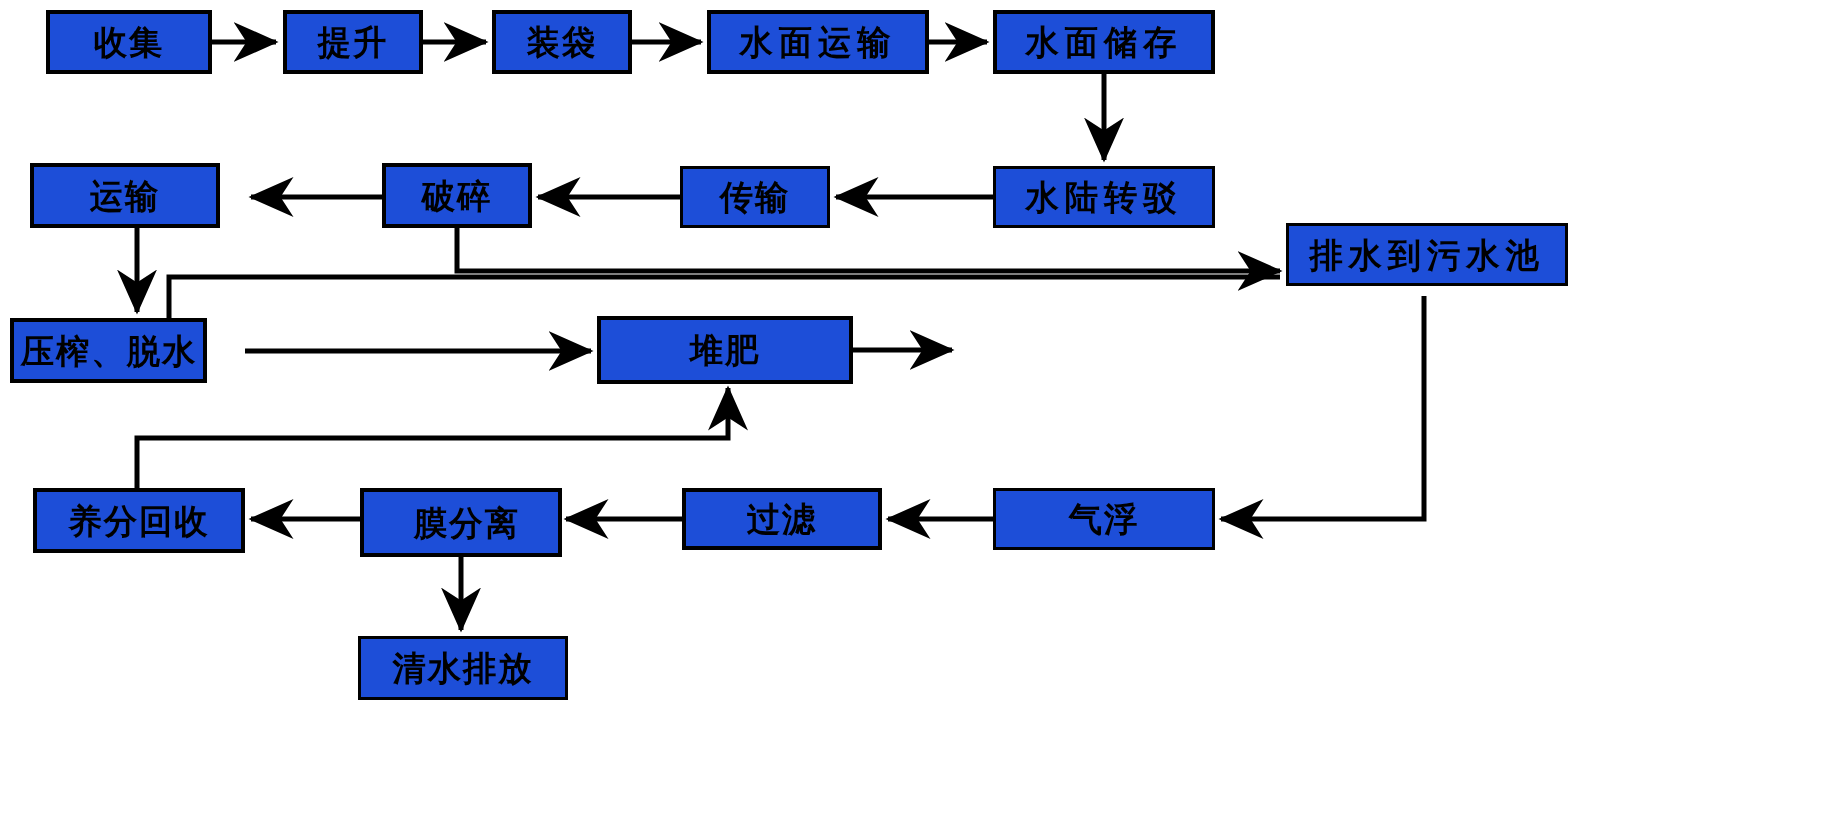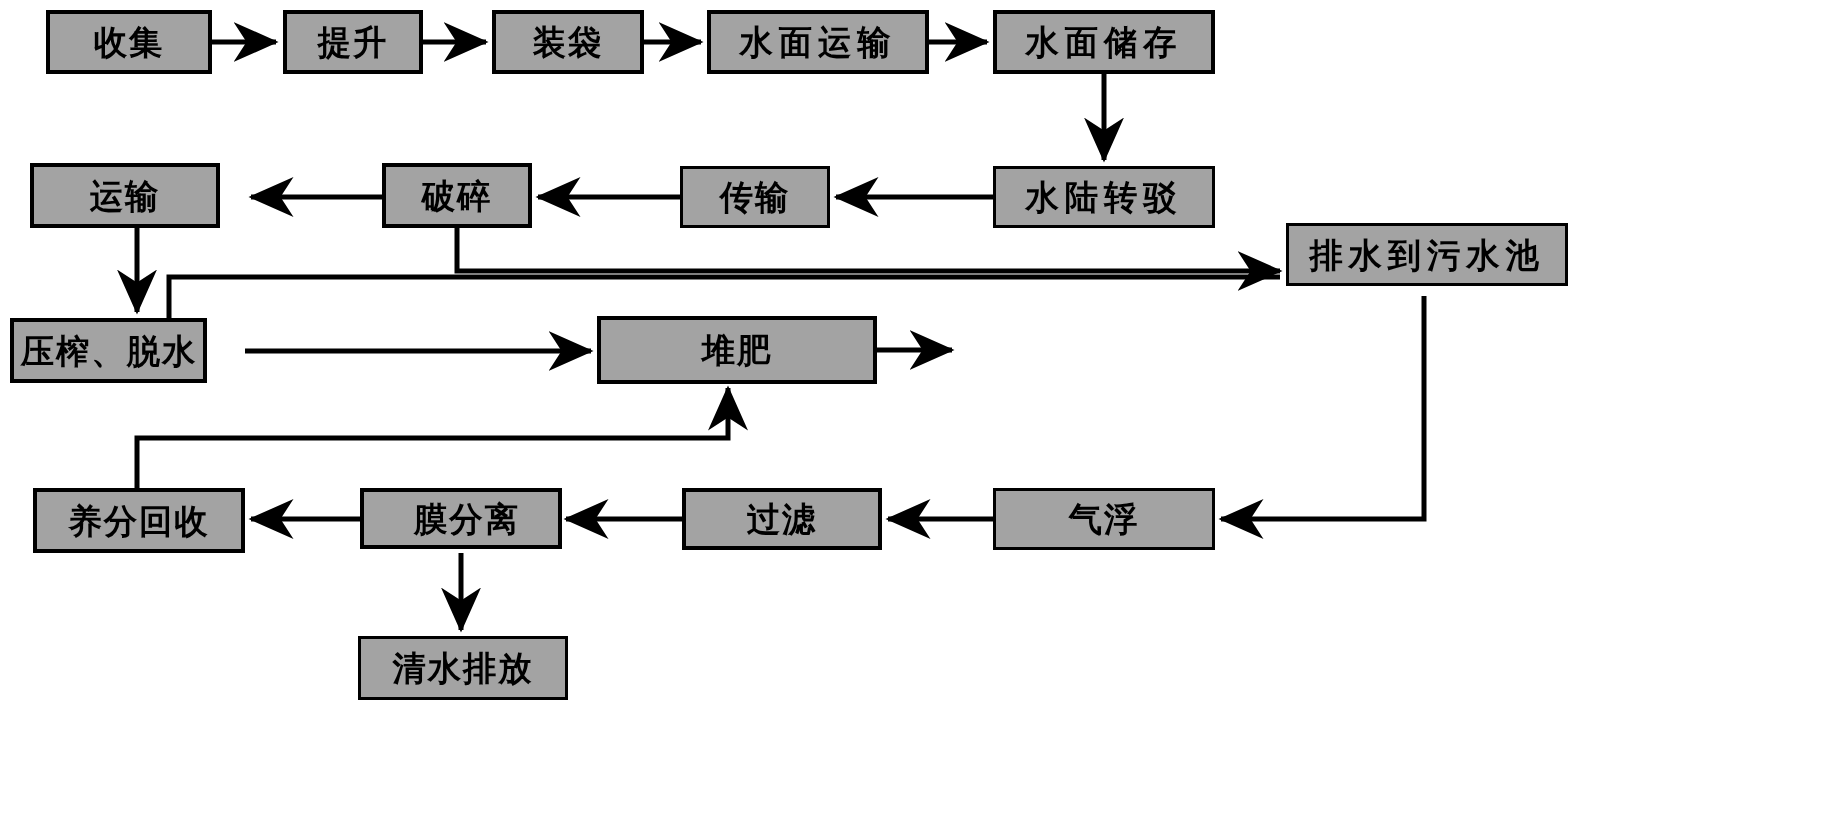--- a/index.html
+++ b/index.html
@@ -17,21 +17,21 @@
   #edges{
     position:absolute;
     left:0; top:0;
     width:1845px;
     height:833px;
     pointer-events:none;
   }
   .node{
     position:absolute;
     box-sizing:border-box;
-    background:#a3a3a3;
+    background:#1d4ed8;
     border:4px solid #000000;
     display:flex;
     align-items:center;
     justify-content:center;
     z-index:2;
   }
   .node .label{
     font-size:34px;
     line-height:1;
     color:#000000;
@@ -88,21 +88,21 @@
       <path d="M137,488 L137,438 L728,438 L728,388"></path>
     </g>
   </svg>
 
   <div class="node" style="left:46px;top:10px;width:166px;height:64px;">
     <span class="label">收集</span>
   </div>
   <div class="node" style="left:283px;top:10px;width:140px;height:64px;">
     <span class="label">提升</span>
   </div>
-  <div class="node" style="left:492px;top:10px;width:152px;height:64px;">
+  <div class="node" style="left:492px;top:10px;width:140px;height:64px;">
     <span class="label">装袋</span>
   </div>
   <div class="node wide" style="left:707px;top:10px;width:222px;height:64px;">
     <span class="label">水面运输</span>
   </div>
   <div class="node wide" style="left:993px;top:10px;width:222px;height:64px;">
     <span class="label">水面储存</span>
   </div>
 
   <div class="node" style="left:30px;top:163px;width:190px;height:65px;">
@@ -118,28 +118,28 @@
     <span class="label">水陆转驳</span>
   </div>
 
   <div class="node wide thin" style="left:1286px;top:223px;width:282px;height:63px;">
     <span class="label">排水到污水池</span>
   </div>
 
   <div class="node" style="left:10px;top:318px;width:197px;height:65px;">
     <span class="label">压榨、脱水</span>
   </div>
-  <div class="node" style="left:597px;top:316px;width:280px;height:68px;">
+  <div class="node" style="left:597px;top:316px;width:256px;height:68px;">
     <span class="label">堆肥</span>
   </div>
 
   <div class="node" style="left:33px;top:488px;width:212px;height:65px;">
     <span class="label">养分回收</span>
   </div>
-  <div class="node" style="left:360px;top:488px;width:202px;height:61px;padding-left:12px;">
+  <div class="node" style="left:360px;top:488px;width:202px;height:69px;padding-left:12px;">
     <span class="label">膜分离</span>
   </div>
   <div class="node" style="left:682px;top:488px;width:200px;height:62px;">
     <span class="label">过滤</span>
   </div>
   <div class="node thin" style="left:993px;top:488px;width:222px;height:62px;">
     <span class="label">气浮</span>
   </div>
 
   <div class="node thin" style="left:358px;top:636px;width:210px;height:64px;">

